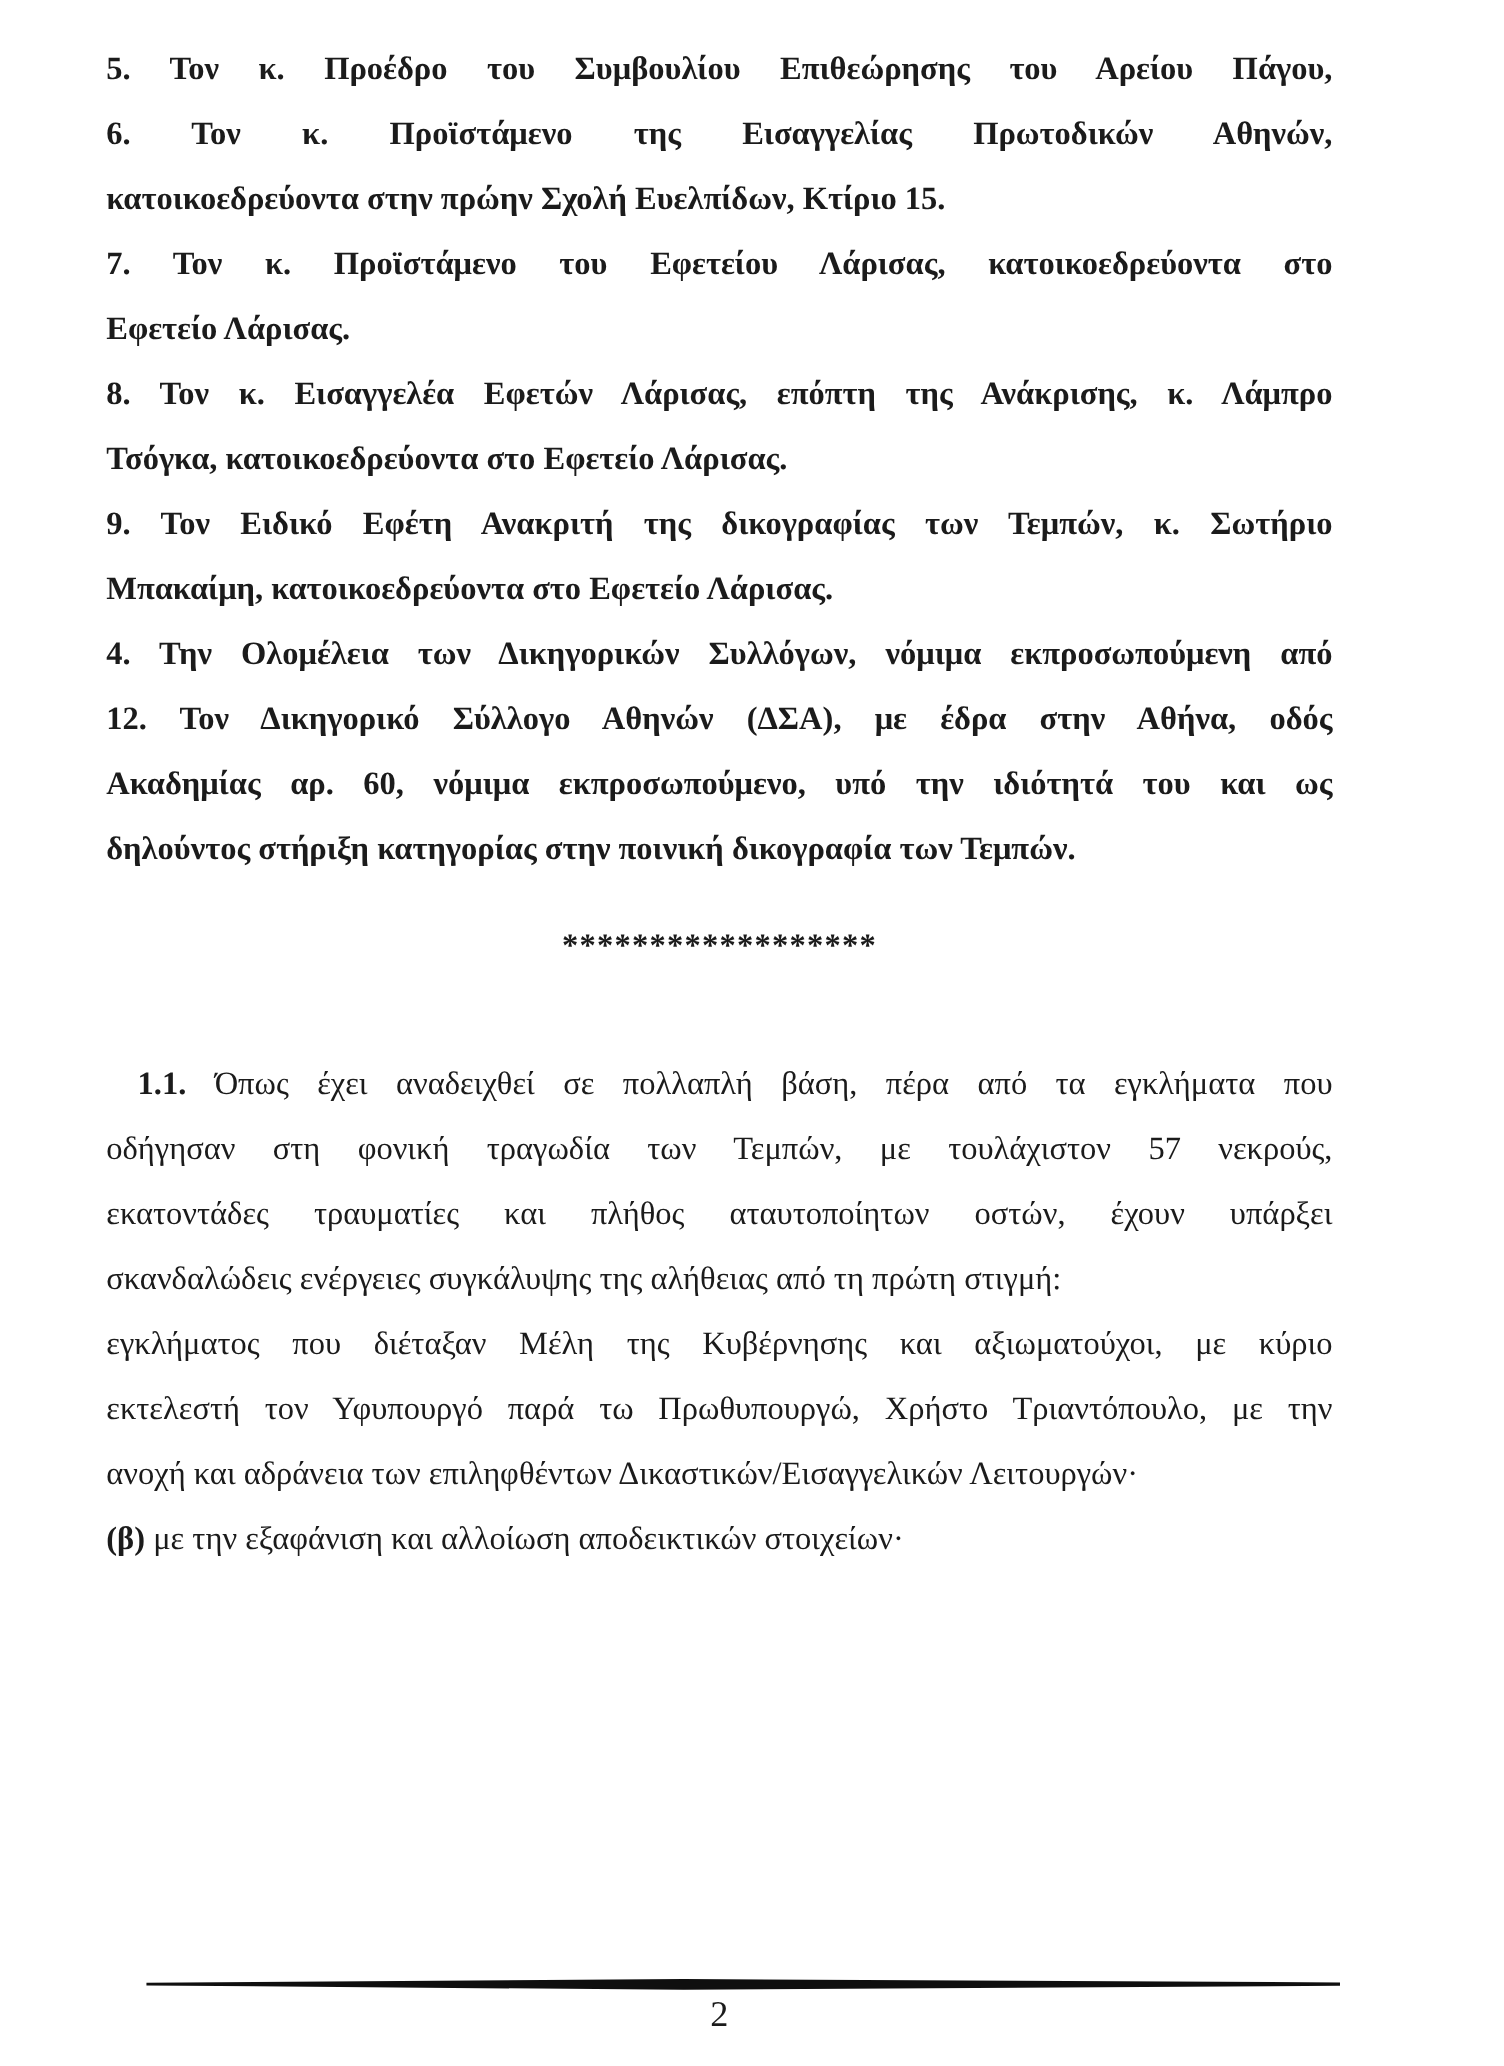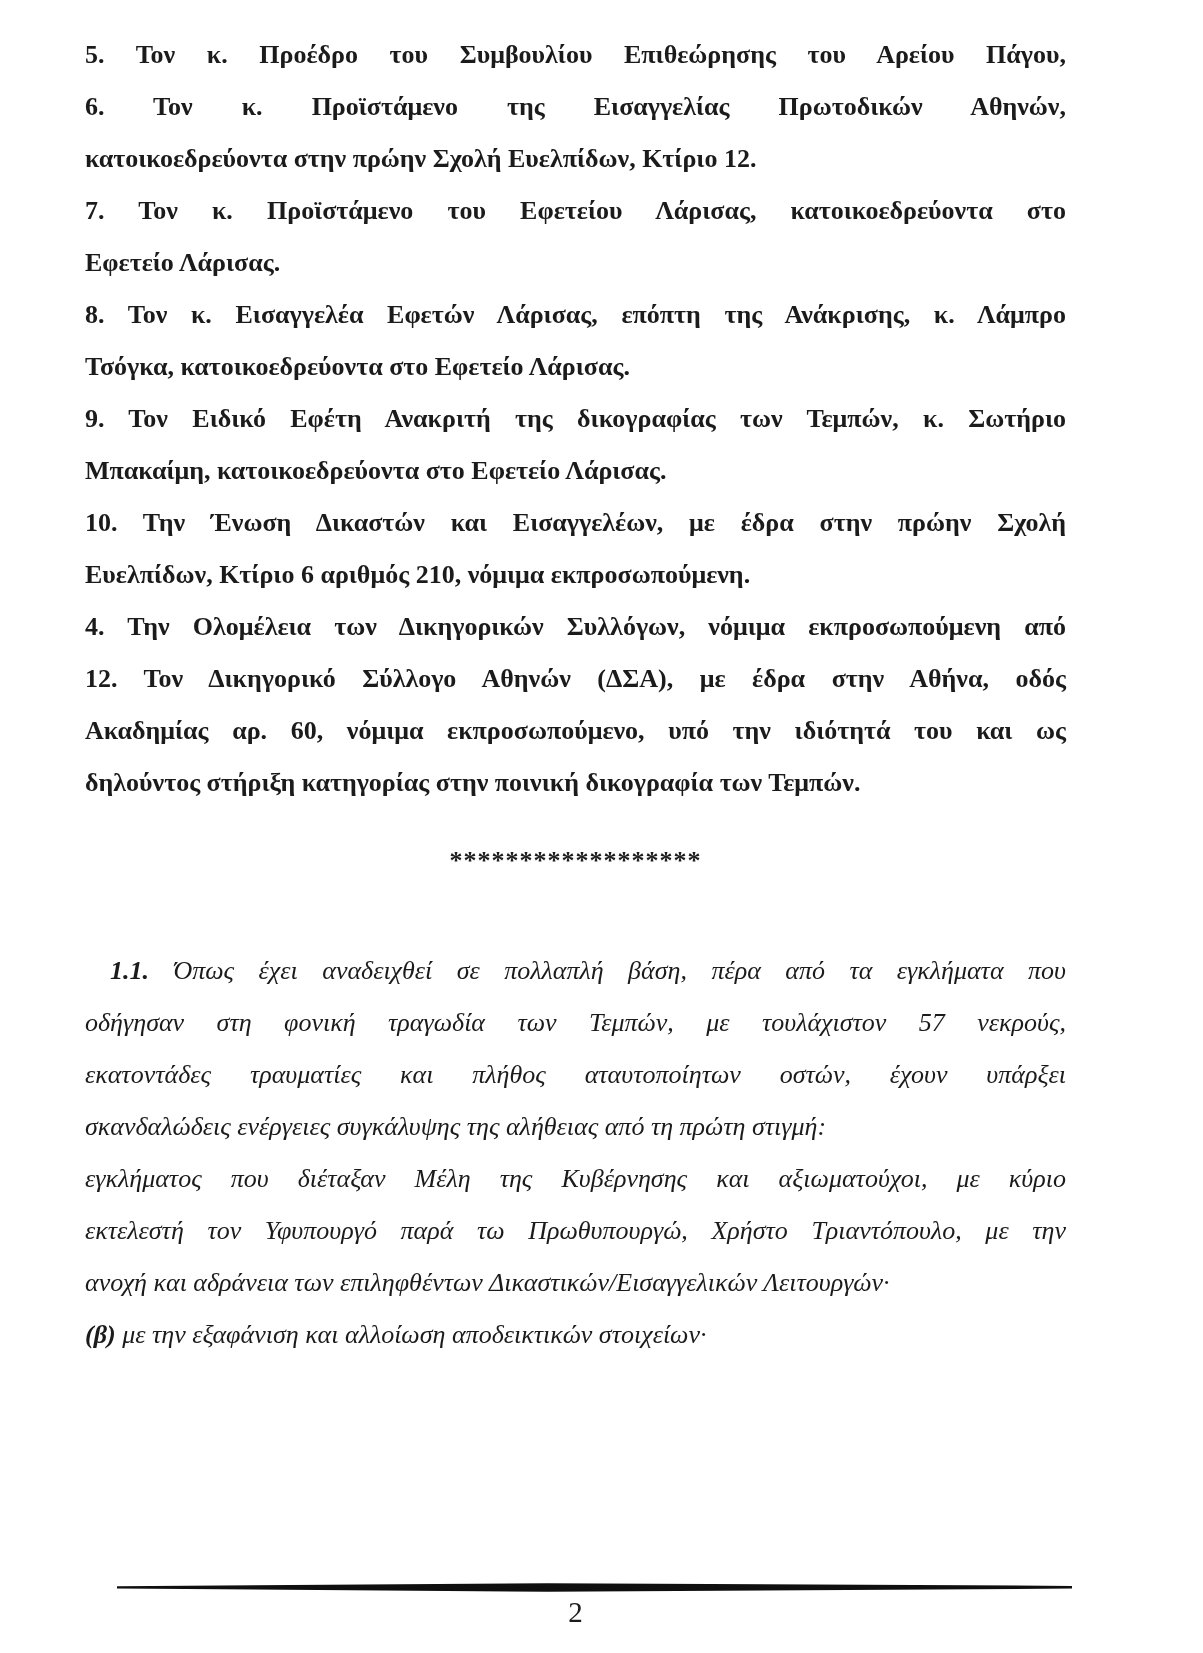--- a/index.html
+++ b/index.html
@@ -45,21 +45,20 @@
     line-height: 52px;
     text-align: center;
     font-weight: 700;
     font-size: 26px;
     letter-spacing: 1px;
   }
   .block-body {
     margin-top: 58px;
     font-weight: 400;
     font-size: 26px;
-    font-style: italic;
   }
   .indent {
     text-indent: 25px;
   }
   .plabel {
     font-weight: 700;
   }
   .page-rule {
     position: absolute;
     left: 117px;
@@ -86,42 +85,38 @@
   <div class="content">
 
     <div class="block-recipients">
 
       <div>
         <div class="ln j">5. Τον κ. Προέδρο του Συμβουλίου Επιθεώρησης του Αρείου Πάγου,</div>
       </div>
 
       <div>
         <div class="ln j">6. Τον κ. Προϊστάμενο της Εισαγγελίας Πρωτοδικών Αθηνών,</div>
-        <div class="ln">κατοικοεδρεύοντα στην πρώην Σχολή Ευελπίδων, Κτίριο 12.</div>
+        <div class="ln">κατοικοεδρεύοντα στην πρώην Σχολή Ευελπίδων, Κτίριο 15.</div>
       </div>
 
       <div>
         <div class="ln j">7. Τον κ. Προϊστάμενο του Εφετείου Λάρισας, κατοικοεδρεύοντα στο</div>
         <div class="ln">Εφετείο Λάρισας.</div>
       </div>
 
       <div>
         <div class="ln j">8. Τον κ. Εισαγγελέα Εφετών Λάρισας, επόπτη της Ανάκρισης, κ. Λάμπρο</div>
         <div class="ln">Τσόγκα, κατοικοεδρεύοντα στο Εφετείο Λάρισας.</div>
       </div>
 
       <div>
         <div class="ln j">9. Τον Ειδικό Εφέτη Ανακριτή της δικογραφίας των Τεμπών, κ. Σωτήριο</div>
         <div class="ln">Μπακαίμη, κατοικοεδρεύοντα στο Εφετείο Λάρισας.</div>
       </div>
 
-      <div>
-        <div class="ln j">10. Την Ένωση Δικαστών και Εισαγγελέων, με έδρα στην πρώην Σχολή</div>
-        <div class="ln">Ευελπίδων, Κτίριο 6 αριθμός 210, νόμιμα εκπροσωπούμενη.</div>
-      </div>
 
       <div>
         <div class="ln j">4. Την Ολομέλεια των Δικηγορικών Συλλόγων, νόμιμα εκπροσωπούμενη από</div>
       </div>
 
       <div>
         <div class="ln j">12. Τον Δικηγορικό Σύλλογο Αθηνών (ΔΣΑ), με έδρα στην Αθήνα, οδός</div>
         <div class="ln j">Ακαδημίας αρ. 60, νόμιμα εκπροσωπούμενο, υπό την ιδιότητά του και ως</div>
         <div class="ln">δηλούντος στήριξη κατηγορίας στην ποινική δικογραφία των Τεμπών.</div>
       </div>

